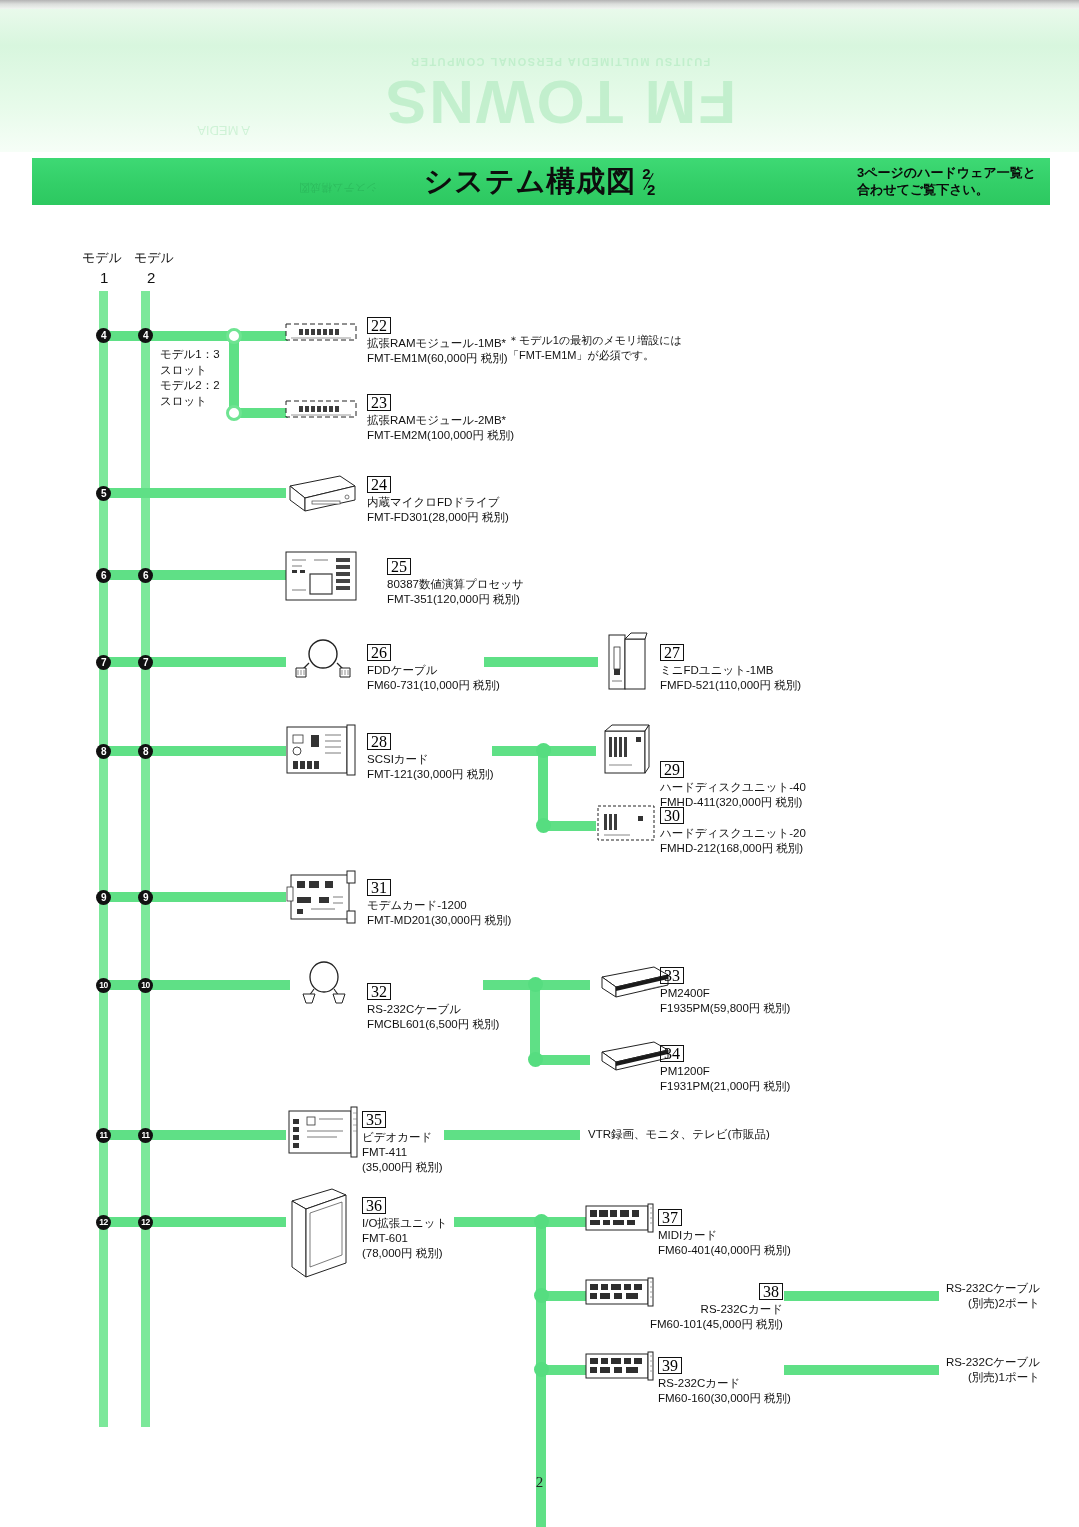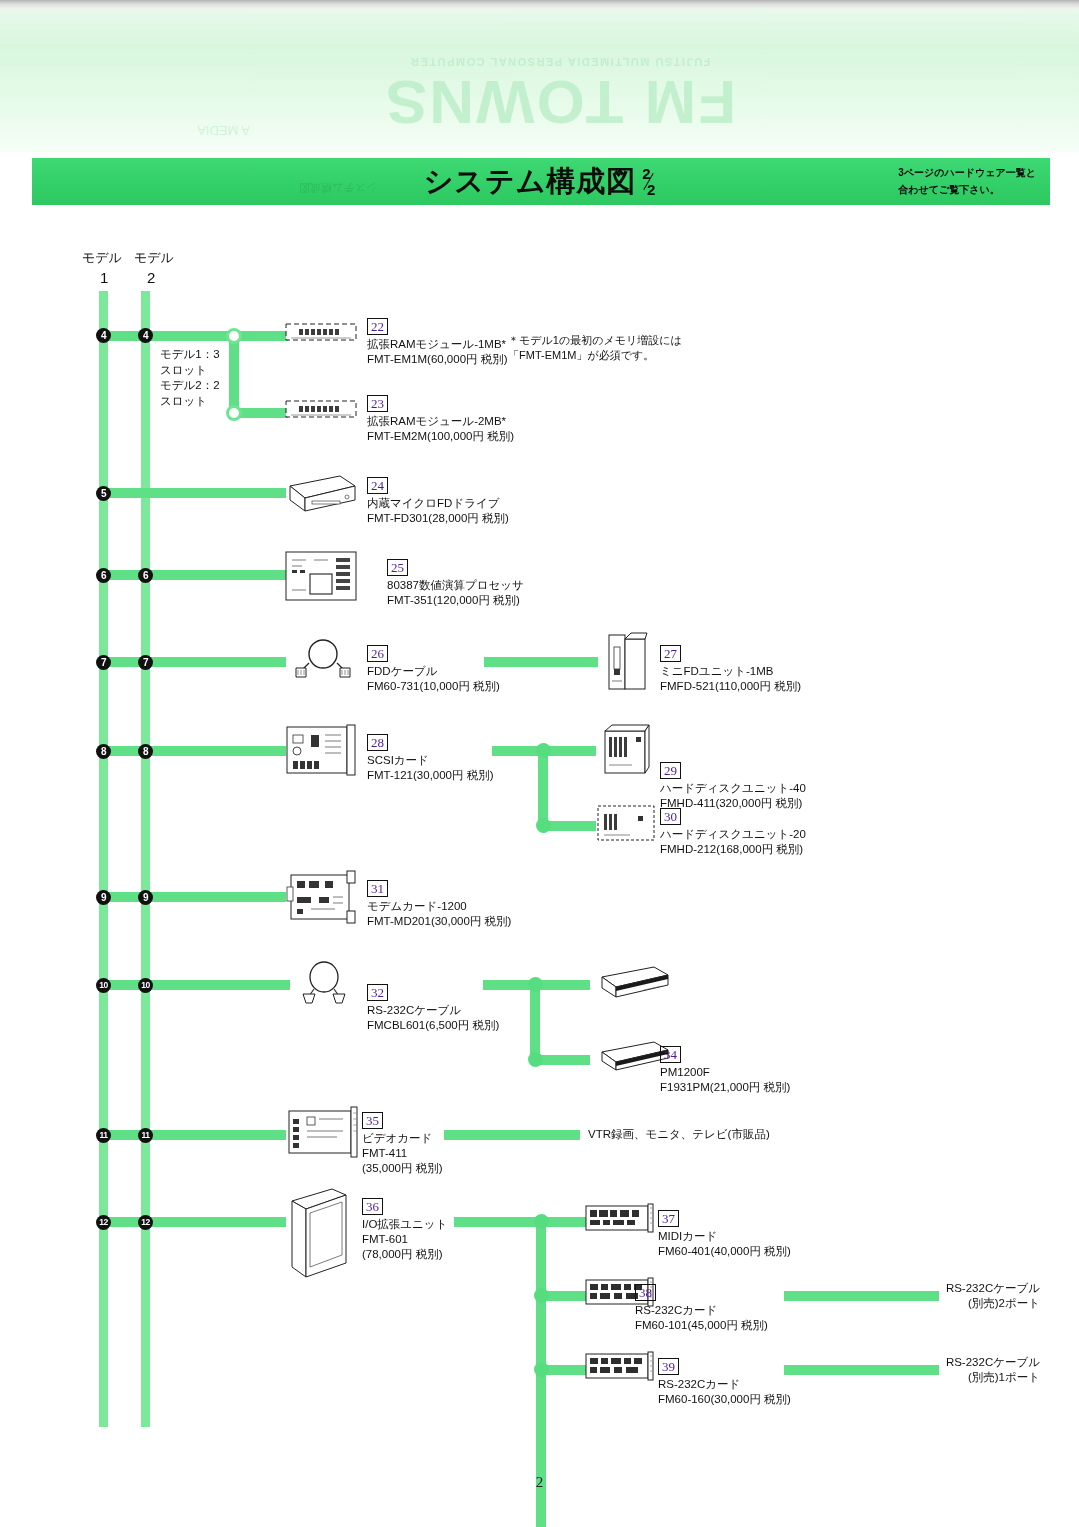--- a/index.html
+++ b/index.html
@@ -55,21 +55,21 @@
   #header-title .frac{
     display:inline-block;font-size:15px;line-height:13px;
     margin-left:3px;vertical-align:super;font-weight:bold;
   }
   #header-title .frac .num{display:block;text-align:left;padding-left:3px;}
   #header-title .frac .bar{display:block;width:19px;height:1px;background:#0d0d0d;
        transform:rotate(-60deg);margin:1px 0 1px 0;}
   #header-title .frac .den{display:block;text-align:right;padding-right:2px;}
   #header-note{
     position:absolute;right:14px;top:6px;
-    font-size:10px;line-height:17px;color:#0a0a0a;font-weight:bold;
+    font-size:13px;line-height:17px;color:#0a0a0a;font-weight:bold;
     text-align:left;
   }
   
   #diagram{position:absolute;left:0;top:205px;width:875px;height:1270px;}
   .rail{position:absolute;background:#7ce89a;}
   .rail.v{width:9px;}
   .bus{position:absolute;background:#5fe086;}
   .bus.v{width:10px;}
   .bus.h{height:10px;}
   .node-dot{
@@ -92,21 +92,21 @@
     white-space:nowrap;
   }
   .rail-num{position:absolute;font-size:15px;color:#111;}
   .slot-note{
     position:absolute;font-size:11.5px;line-height:15.5px;color:#111;
     white-space:nowrap;
   }
   
   .item{position:absolute;}
   .item .num{
-    display:inline-block;font-size:13px;line-height:13px;color:#4c1d95;
+    display:inline-block;font-size:16px;line-height:13px;color:#000000;
     border:1px solid #111;padding:1px 3px 1px 3px;margin-bottom:2px;
     font-family:"Liberation Serif",serif;font-weight:normal;
   }
   .item .txt{font-size:11.5px;line-height:15px;color:#111;white-space:nowrap;}
   .plain{position:absolute;font-size:11.5px;line-height:15px;color:#111;white-space:nowrap;}
   .plain.right{text-align:right;}
   .footnote{position:absolute;font-size:11px;line-height:15px;color:#111;white-space:nowrap;}
   
   .art{position:absolute;}
   .art svg{display:block;}
@@ -449,20 +449,25 @@
     <svg width="78" height="42" viewBox="0 0 78 42">
       <polygon points="10,16 62,6 76,14 24,26" fill="#fff" stroke="#222" stroke-width="1"></polygon>
       <polygon points="10,16 24,26 24,36 10,27" fill="#fff" stroke="#222" stroke-width="1"></polygon>
       <polygon points="24,26 76,14 76,24 24,36" fill="#fff" stroke="#222" stroke-width="1"></polygon>
       <polygon points="24,26 76,14 76,18 24,30" fill="#1a1a1a"></polygon>
       <g stroke="#555" stroke-width=".6">
         <line x1="52" y1="29" x2="70" y2="25"></line>
       </g>
     </svg>
   </div>
+  <div class="item" style="left:660px;top:762px;">
+    <div class="num">33</div>
+    <div class="txt">PM2400F</div>
+    <div class="txt">F1935PM(59,800円  税別)</div>
+  </div>
 
   <div class="art" style="left:592px;top:833px;">
     <svg width="78" height="38" viewBox="0 0 78 38">
       <polygon points="10,14 62,4 76,12 24,24" fill="#fff" stroke="#222" stroke-width="1"></polygon>
       <polygon points="10,14 24,24 24,32 10,23" fill="#fff" stroke="#222" stroke-width="1"></polygon>
       <polygon points="24,24 76,12 76,20 24,32" fill="#fff" stroke="#222" stroke-width="1"></polygon>
       <polygon points="24,24 76,12 76,16 24,28" fill="#1a1a1a"></polygon>
     </svg>
   </div>
   <div class="item" style="left:660px;top:840px;">
@@ -581,21 +586,21 @@
           <rect x="42" y="17" width="12" height="6"></rect>
       </g>
       <g stroke="#555" stroke-width=".55">
         <line x1="66" y1="6" x2="68" y2="6"></line>
           <line x1="66" y1="11" x2="68" y2="11"></line>
         <line x1="66" y1="16" x2="68" y2="16"></line>
           <line x1="66" y1="21" x2="68" y2="21"></line>
       </g>
     </svg>
   </div>
-  <div class="item" style="left:635px;top:1078px;">
+  <div class="item" style="left:650px;top:1078px;text-align:right;">
     <div class="num">38</div>
     <div class="txt">RS-232Cカード</div>
     <div class="txt">FM60-101(45,000円  税別)</div>
   </div>
   <div class="bus h" style="left:784px;top:1086px;width:155px;"></div>
   <div class="plain right" style="left:800px;top:1076px;width:240px;">
     <div>RS-232Cケーブル</div>
     <div>(別売)2ポート</div>
   </div>
 

